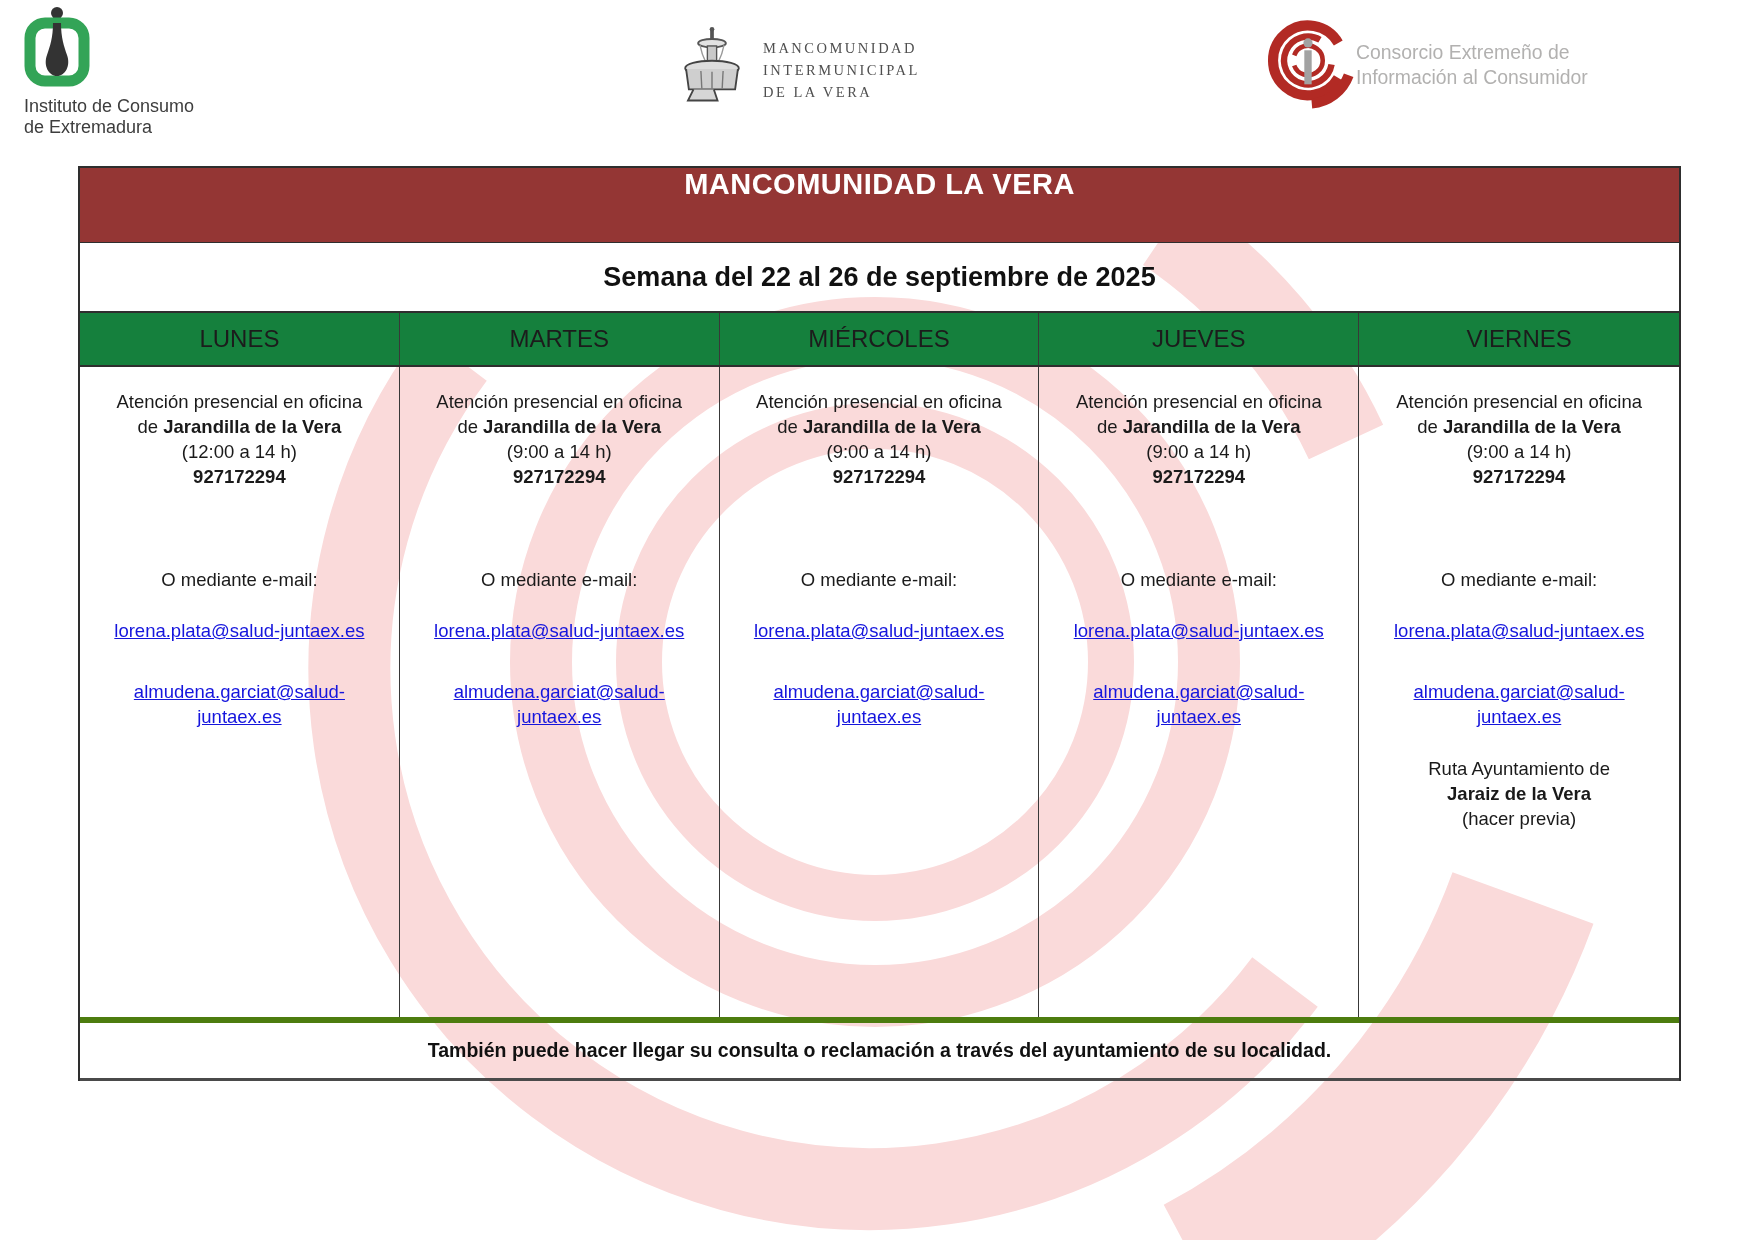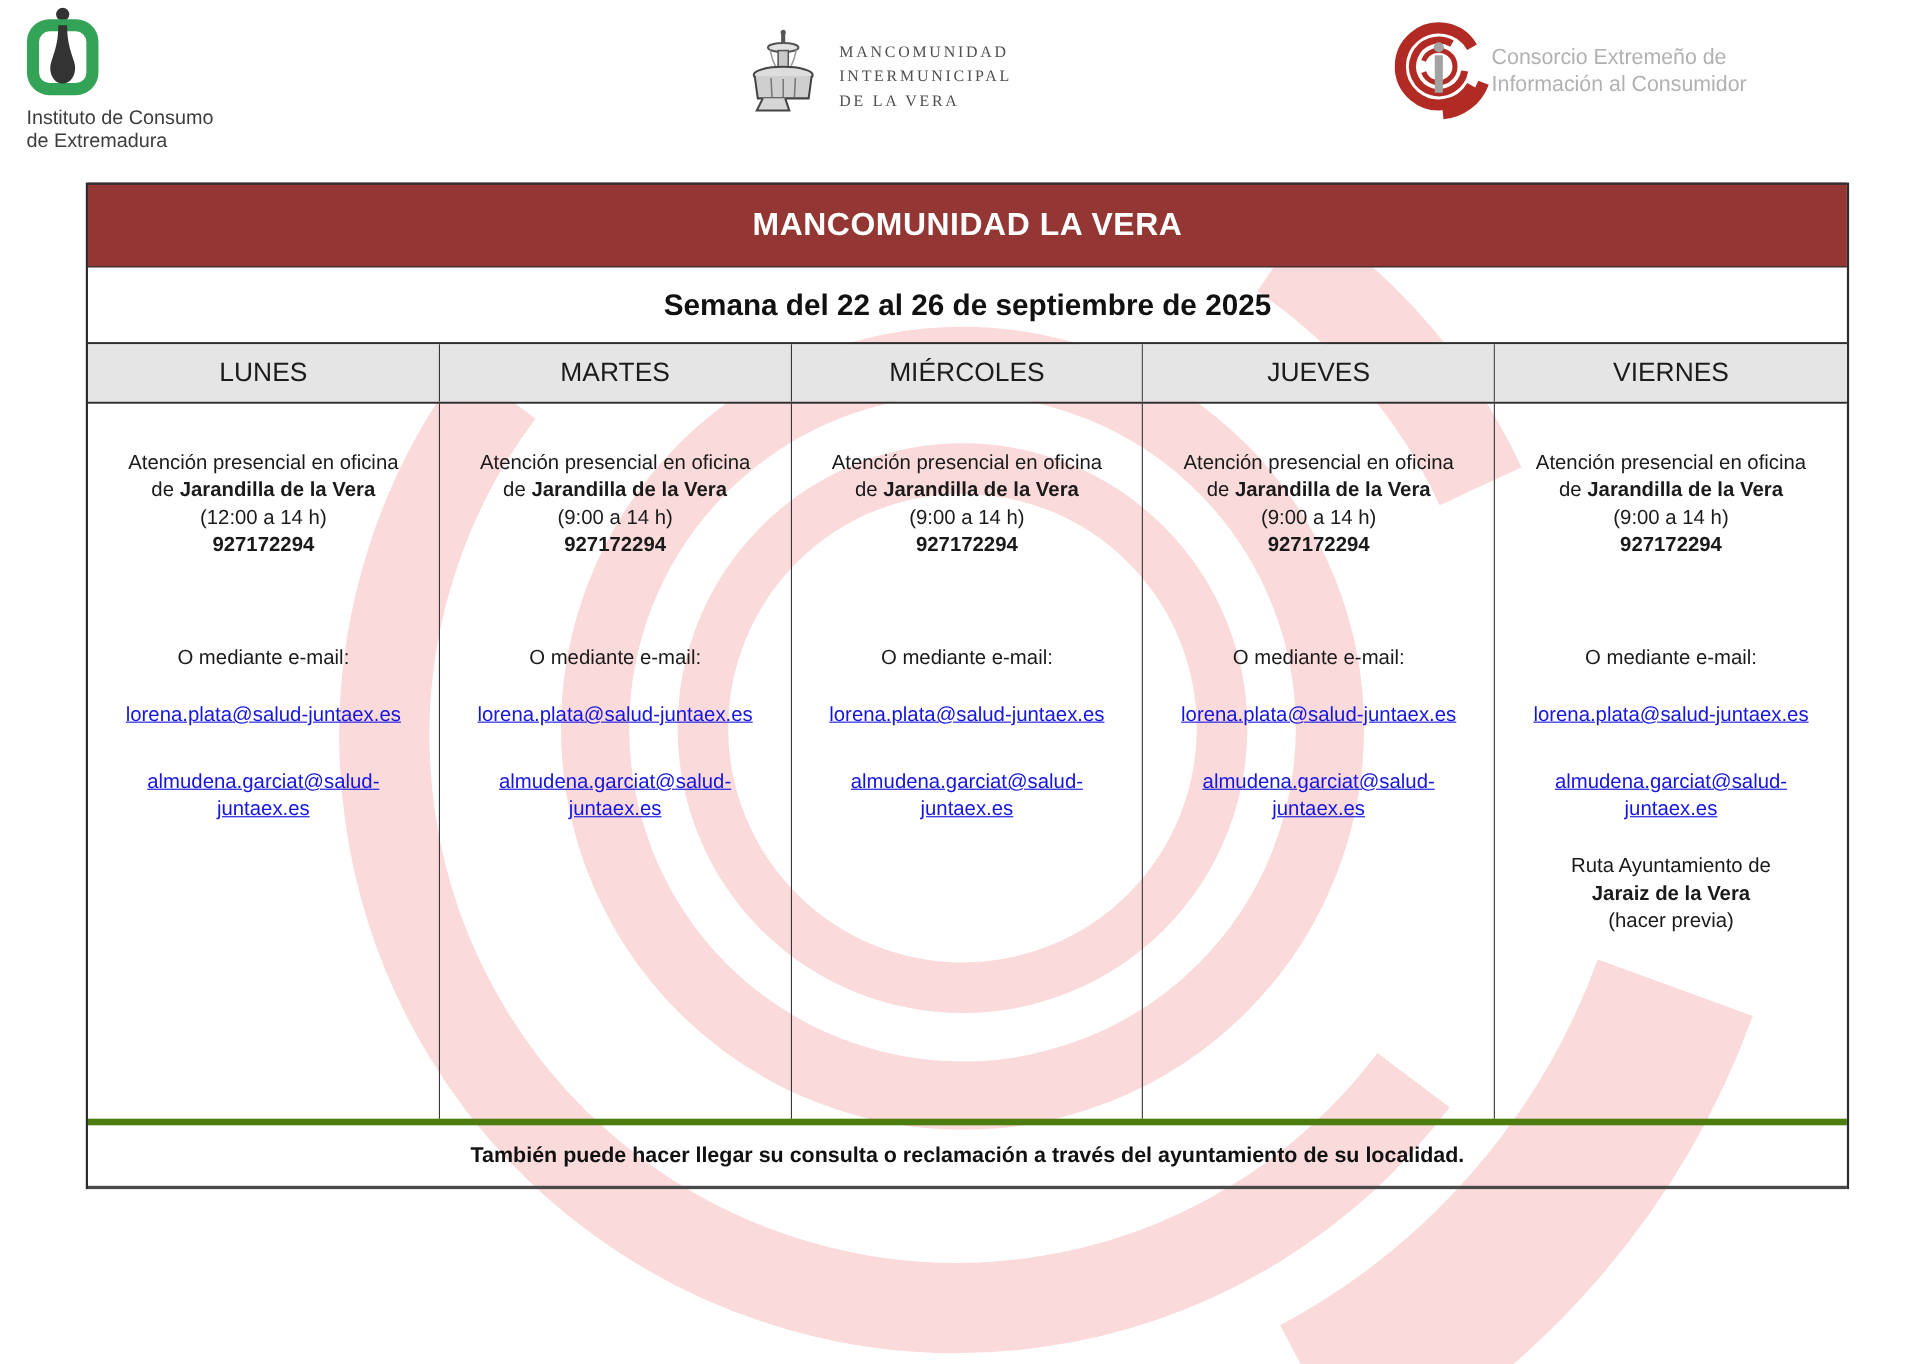--- a/index.html
+++ b/index.html
@@ -14,31 +14,31 @@
   .logo-center{position:absolute;left:675px;top:26px;display:flex;align-items:center;}
   .logo-center .lines{margin-left:14px;font-family:"Liberation Serif", serif;
        font-size:14.5px;line-height:22px;letter-spacing:2.5px;color:#4f4f4f;}
   .logo-right{position:absolute;left:1262px;top:4px;display:flex;align-items:center;}
   .logo-right .lines{margin-left:2px;font-size:20px;line-height:25px;color:#b2b1b0;transform:scaleX(.97);transform-origin:left;}
 
   
   .doc-table{position:absolute;left:78px;top:166px;width:1599px;z-index:1;
              border-left:2px solid #2e2e2e;border-right:2px solid #2e2e2e;}
   .title-bar{height:74px;background:#943634;border-top:2px solid #2e2e2e;border-bottom:1px solid #2e2e2e;
-             display:flex;align-items:center;justify-content:center;}
+             display:flex;justify-content:center;}
   .title-bar span{color:#ffffff;font-weight:bold;font-size:29px;letter-spacing:.5px;}
   .subtitle-row{height:68px;display:flex;align-items:center;justify-content:center;}
   .subtitle-row span{font-weight:bold;font-size:27px;color:#111;}
   .day-header{display:grid;grid-template-columns:repeat(5,1fr);height:52px;
               border-top:2px solid #2e2e2e;border-bottom:2px solid #2e2e2e;}
-  .day-header .day-cell{background:#e5e5e5;display:flex;align-items:center;justify-content:center;
+  .day-header .day-cell{background:#15803d;display:flex;align-items:center;justify-content:center;
               font-size:24px;color:#1c1c1c;border-right:1px solid #383838;}
   .day-header .day-cell:last-child{border-right:none;}
   .body-row{display:grid;grid-template-columns:repeat(5,1fr);height:650px;}
-  .body-cell{border-right:1px solid #383838;padding:40px 8px 0 8px;text-align:center;
+  .body-cell{border-right:1px solid #383838;padding:22px 8px 0 8px;text-align:center;
              font-size:18.5px;line-height:25px;}
   .body-cell:last-child{border-right:none;}
   .office-block{margin:0;}
   .bold{font-weight:bold;}
   .email-label{margin-top:78px;}
   .email1{margin-top:26px;white-space:nowrap;}
   .email2{margin-top:36px;max-width:238px;margin-left:auto;margin-right:auto;overflow-wrap:break-word;}
   a.mail{color:#1515dd;text-decoration:underline;}
   .extra-block{margin-top:27px;}
   .footer-row{height:55px;border-top:6px solid #4d7c0f;border-bottom:3px solid #4a4a4a;

